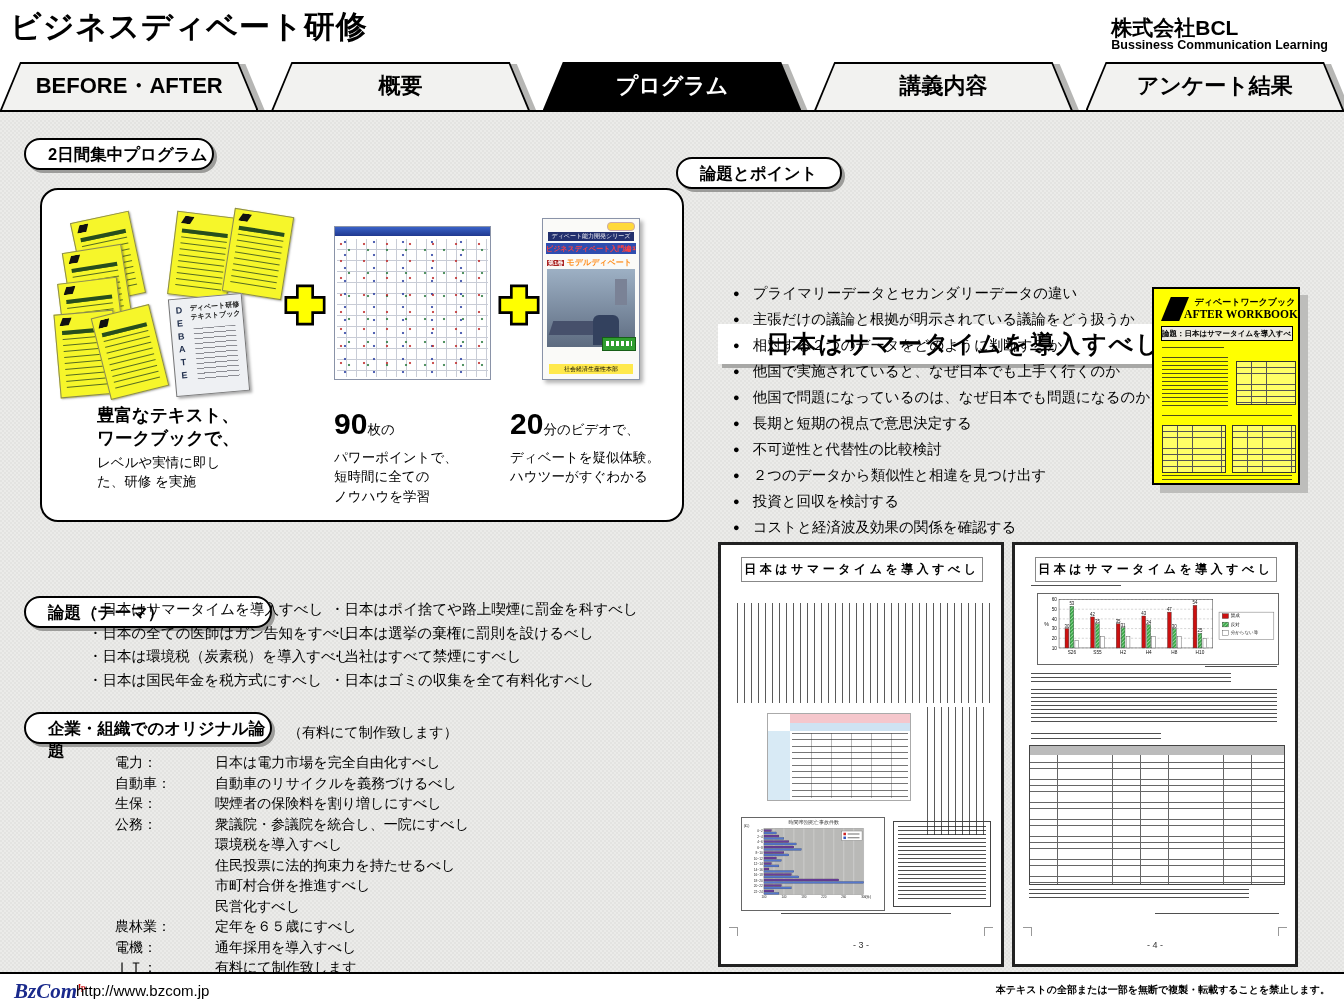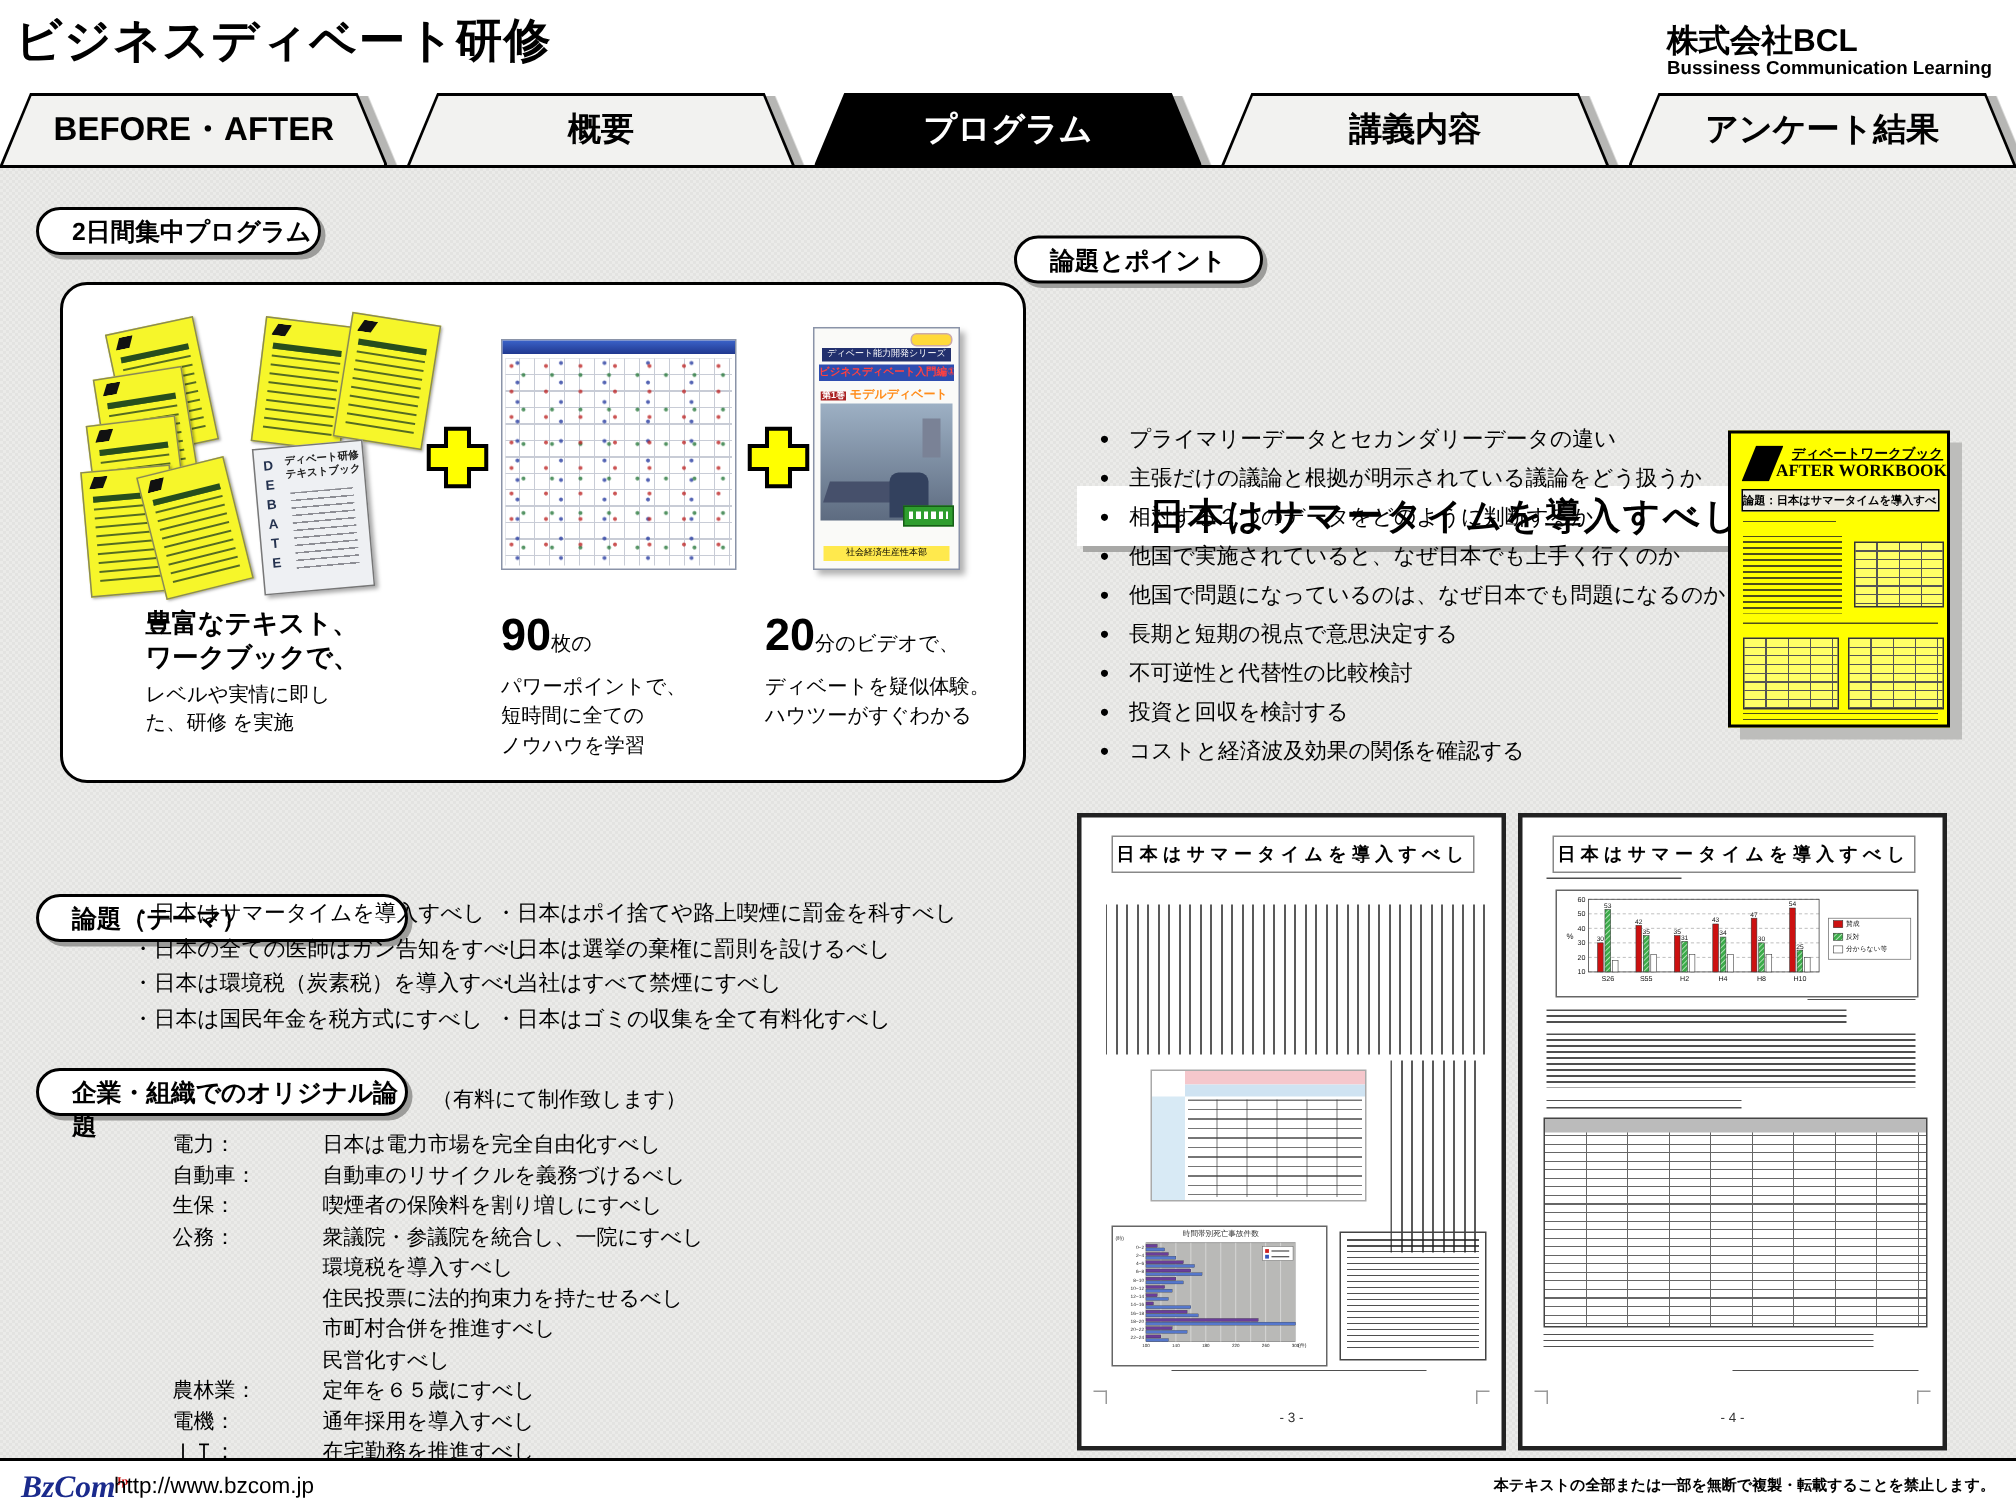--- a/index.html
+++ b/index.html
@@ -93,21 +93,21 @@
        box-shadow:4px 4px 0 #a8a8a6;display:flex;align-items:center;justify-content:center;}
   .banner span{font-size:24px;font-weight:bold;letter-spacing:2px;}
   .bullets{position:absolute;left:733px;top:169px;width:420px;}
   .bullets div{font-size:14.5px;line-height:25px;white-space:nowrap;}
   .bullets div::before{content:"●";font-size:11px;margin-right:13px;position:relative;top:-1px;}
   
   .wb-card{position:absolute;left:1152px;top:175px;width:148px;height:198px;background:#ffff00;
        border:2px solid #000;box-shadow:8px 8px 0 #bdbdbb;box-sizing:border-box;}
   .wb-slash{position:absolute;left:7px;top:8px;width:28px;height:24px;background:#000;
        clip-path:polygon(35% 0,100% 0,65% 100%,0 100%);}
-  .wb-tjp{position:absolute;left:38px;top:7px;width:106px;font-size:9px;font-weight:bold;text-align:center;white-space:nowrap;text-decoration:underline;}
+  .wb-tjp{position:absolute;left:38px;top:7px;width:106px;font-size:9px;font-weight:bold;text-align:center;white-space:nowrap;}
   .wb-ten{position:absolute;left:30px;top:19px;width:114px;font-size:11.5px;font-weight:bold;text-align:center;white-space:nowrap;
        font-family:"Liberation Serif","DejaVu Serif",serif;}
   .wb-topic{position:absolute;left:7px;top:37px;width:130px;height:13px;background:#eceae2;border:1px solid #000;
        font-size:7.5px;font-weight:bold;text-align:center;line-height:13px;white-space:nowrap;overflow:hidden;}
   .sim{position:absolute;}
   .sl{background-image:repeating-linear-gradient(to bottom,rgba(35,35,35,.8) 0 1px,transparent 1px 5px);}
   .sl-dense{background-image:repeating-linear-gradient(to bottom,rgba(35,35,35,.8) 0 1px,transparent 1px 4px);}
   .sgrid{border:1px solid #333;background-color:rgba(255,255,255,.4);
        background-image:repeating-linear-gradient(to bottom,transparent 0 5px,#555 5px 5.8px),
                         repeating-linear-gradient(to right,transparent 0 14px,#555 14px 14.8px);}
@@ -295,38 +295,39 @@
       <div class="orow">
           <span class="ocat">農林業：</span>
           <span>定年を６５歳にすべし</span>
         </div>
       <div class="orow">
           <span class="ocat">電機：</span>
           <span>通年採用を導入すべし</span>
         </div>
       <div class="orow">
           <span class="ocat">ＩＴ：</span>
-          <span>在宅勤務を推進すべし</span>
+          <span>有料にて制作致します</span>
         </div>
     </div>
 
     <div class="pill" style="left:676px;top:45px;width:166px;font-family:Liberation Mono, monospace;"><span>論題とポイント</span></div>
 
     <div class="banner">
         <span>日本はサマータイムを導入すべし</span>
       </div>
 
     <div class="bullets">
       <div>プライマリーデータとセカンダリーデータの違い</div>
       <div>主張だけの議論と根拠が明示されている議論をどう扱うか</div>
       <div>相対する２つのデータをどのように判断するか</div>
       <div>他国で実施されていると、なぜ日本でも上手く行くのか</div>
       <div>他国で問題になっているのは、なぜ日本でも問題になるのか</div>
       <div>長期と短期の視点で意思決定する</div>
       <div>不可逆性と代替性の比較検討</div>
+      <div>２つのデータから類似性と相違を見つけ出す</div>
       <div>投資と回収を検討する</div>
       <div>コストと経済波及効果の関係を確認する</div>
     </div>
 
     <div class="wb-card">
       <div class="wb-slash"></div>
       <div class="wb-tjp">ディベートワークブック</div>
       <div class="wb-ten">AFTER WORKBOOK</div>
       <div class="wb-topic">論題：日本はサマータイムを導入すべし</div>
       <div class="sim sl" style="left:8px;top:58px;width:62px;height:5px;"></div>

